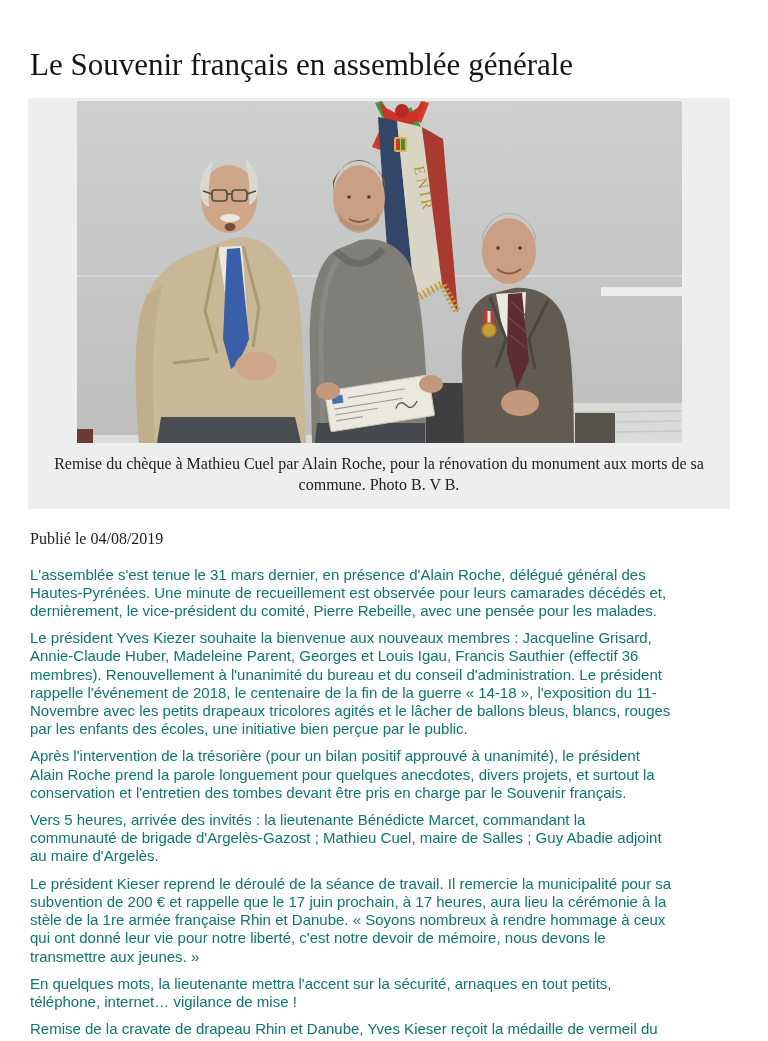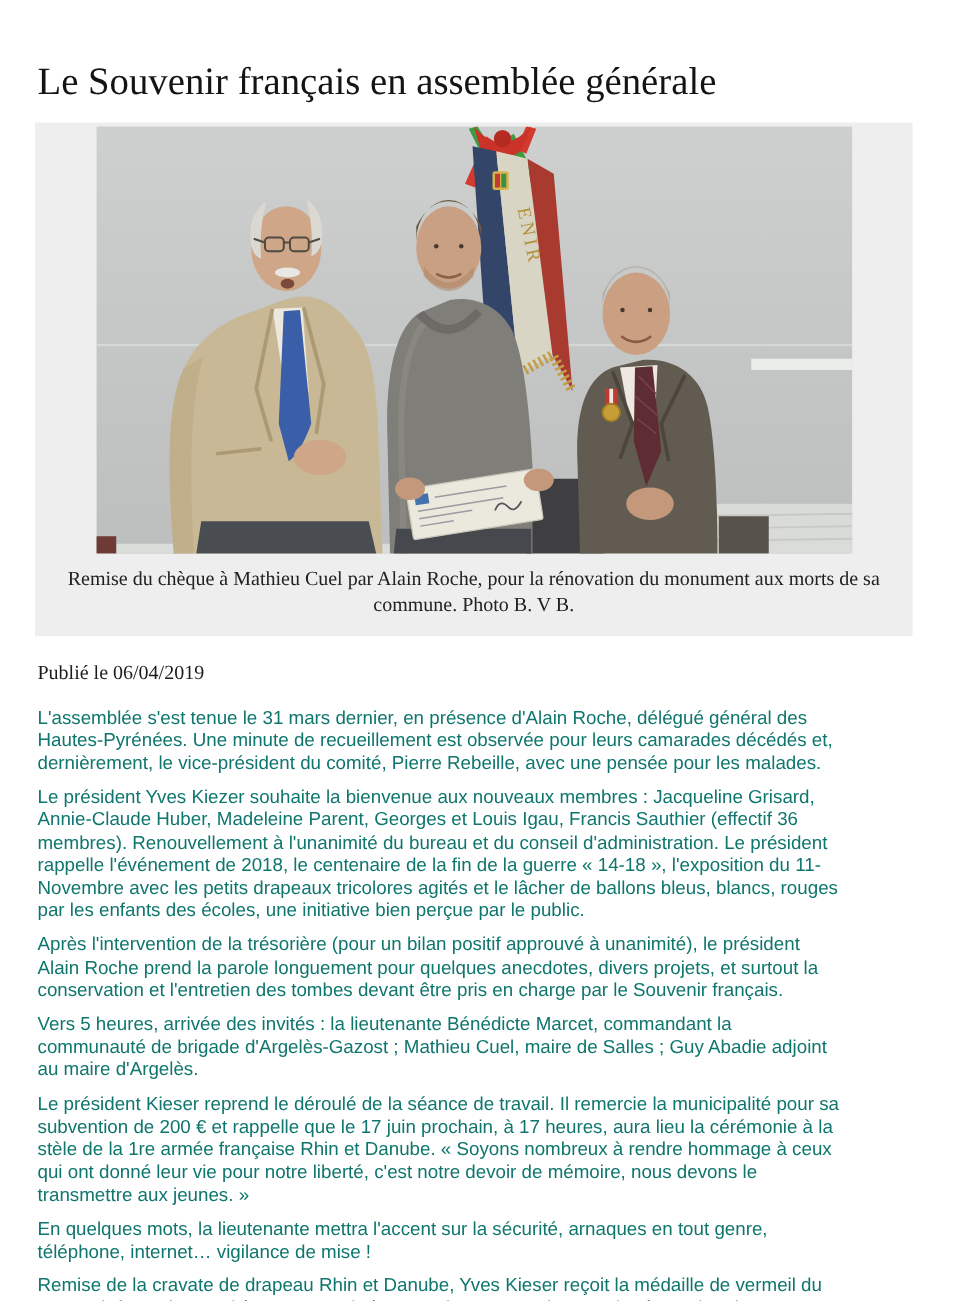--- a/index.html
+++ b/index.html
@@ -180,25 +180,25 @@
           </g>
           <path d="M318,310 q5,-9 11,-1 q4,6 11,-3" stroke="#55555e" stroke-width="1.4" fill="none"></path>
         </g>
         <ellipse cx="251" cy="290" rx="12" ry="9" fill="#c3987b"></ellipse>
         <ellipse cx="354" cy="283" rx="12" ry="9" fill="#c3987b"></ellipse>
       </svg>
     </div>
     <figcaption class="photo-caption">Remise du chèque à Mathieu Cuel par Alain Roche, pour la rénovation du monument aux morts de sa commune. Photo B. V B.</figcaption>
   </figure>
 
-  <p class="published">Publié le 06/04/2019</p>
+  <p class="published">Publié le 04/08/2019</p>
 
   <section class="article-body">
     <p>L'assemblée s'est tenue le 31 mars dernier, en présence d'Alain Roche, délégué général des Hautes-Pyrénées. Une minute de recueillement est observée pour leurs camarades décédés et, dernièrement, le vice-président du comité, Pierre Rebeille, avec une pensée pour les malades.</p>
     <p>Le président Yves Kiezer souhaite la bienvenue aux nouveaux membres : Jacqueline Grisard, Annie-Claude Huber, Madeleine Parent, Georges et Louis Igau, Francis Sauthier (effectif 36 membres). Renouvellement à l'unanimité du bureau et du conseil d'administration. Le président rappelle l'événement de 2018, le centenaire de la fin de la guerre « 14-18 », l'exposition du 11-Novembre avec les petits drapeaux tricolores agités et le lâcher de ballons bleus, blancs, rouges par les enfants des écoles, une initiative bien perçue par le public.</p>
     <p>Après l'intervention de la trésorière (pour un bilan positif approuvé à unanimité), le président Alain Roche prend la parole longuement pour quelques anecdotes, divers projets, et surtout la conservation et l'entretien des tombes devant être pris en charge par le Souvenir français.</p>
     <p>Vers 5 heures, arrivée des invités : la lieutenante Bénédicte Marcet, commandant la communauté de brigade d'Argelès-Gazost ; Mathieu Cuel, maire de Salles ; Guy Abadie adjoint au maire d'Argelès.</p>
     <p>Le président Kieser reprend le déroulé de la séance de travail. Il remercie la municipalité pour sa subvention de 200 € et rappelle que le 17 juin prochain, à 17 heures, aura lieu la cérémonie à la stèle de la 1re armée française Rhin et Danube. « Soyons nombreux à rendre hommage à ceux qui ont donné leur vie pour notre liberté, c'est notre devoir de mémoire, nous devons le transmettre aux jeunes. »</p>
-    <p>En quelques mots, la lieutenante mettra l'accent sur la sécurité, arnaques en tout genre, téléphone, internet… vigilance de mise !</p>
+    <p>En quelques mots, la lieutenante mettra l'accent sur la sécurité, arnaques en tout petits, téléphone, internet… vigilance de mise !</p>
     <p>Remise de la cravate de drapeau Rhin et Danube, Yves Kieser reçoit la médaille de vermeil du Souvenir français. Un chèque est remis à M. Cuel par M. Roche pour la rénovation du monument aux morts de sa commune. Le diplôme de reconnaissance et dévouement est remis à Auguste Coelho et Georges Igau. Le verre de l'amitié est pris en fin de matinée.</p>
   </section>
 
 </main>
 
 </body></html>

